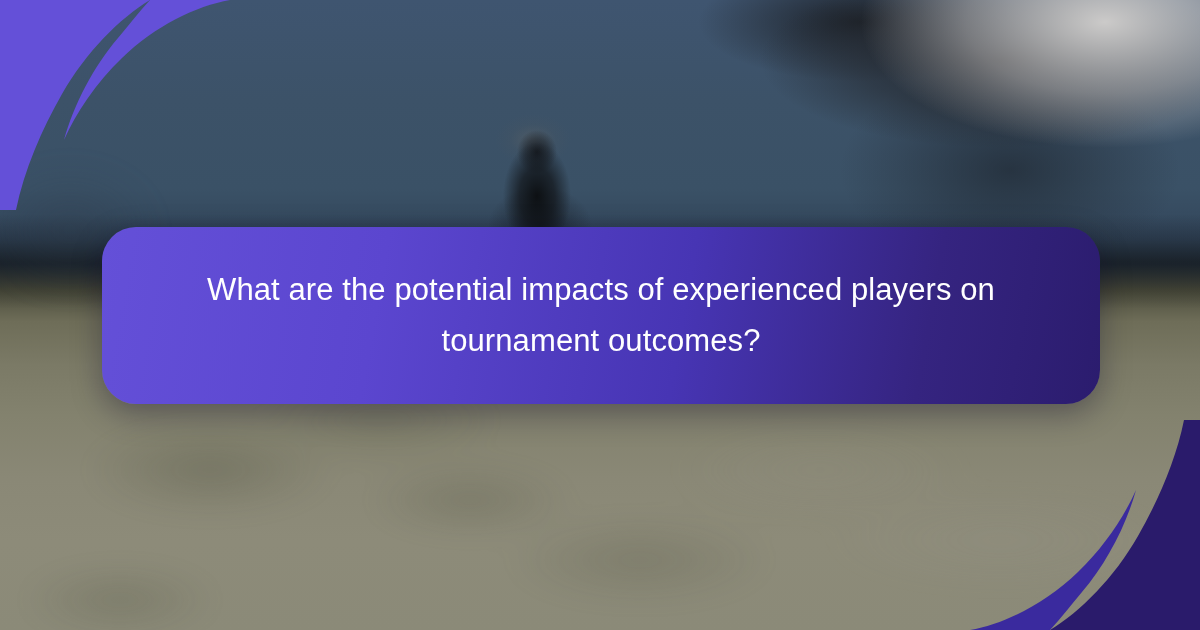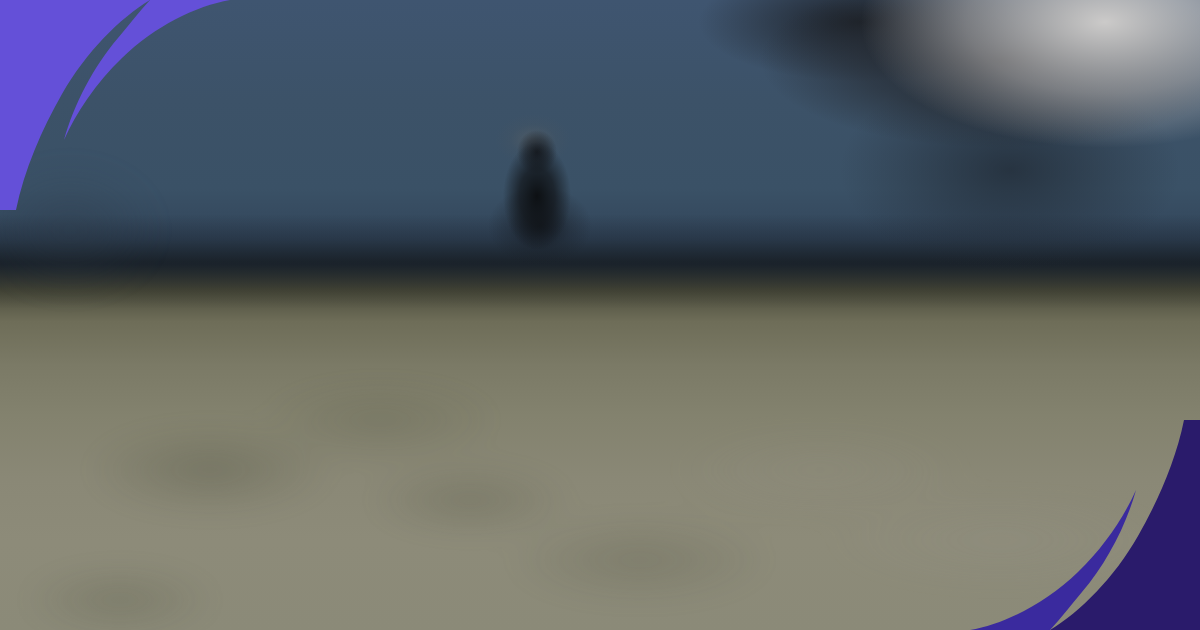--- a/index.html
+++ b/index.html
@@ -129,14 +129,17 @@
     <path d="M 150 0 L 230 0 C 196 6 155 26 122 58 C 96 83 76 113 64 140 C 74 104 94 66 118 38 C 128 26 139 12 150 0 Z" fill="#6450D8"></path>
   </svg>
 
   <svg class="corner-deco deco-br" viewBox="0 0 230 210">
     <g transform="translate(230,210) rotate(180)">
       <path d="M 0 0 L 150 0 C 120 18 86 52 62 94 C 42 129 24 170 16 210 L 0 210 Z" fill="#2A1B6B"></path>
       <path d="M 150 0 L 230 0 C 196 6 155 26 122 58 C 96 83 76 113 64 140 C 74 104 94 66 118 38 C 128 26 139 12 150 0 Z" fill="#3A2A9E"></path>
     </g>
   </svg>
 
+  <div class="question-card">
+    <div class="question-text">What are the potential impacts of experienced players on tournament outcomes?</div>
+  </div>
 
 </div>
 
 </body></html>

